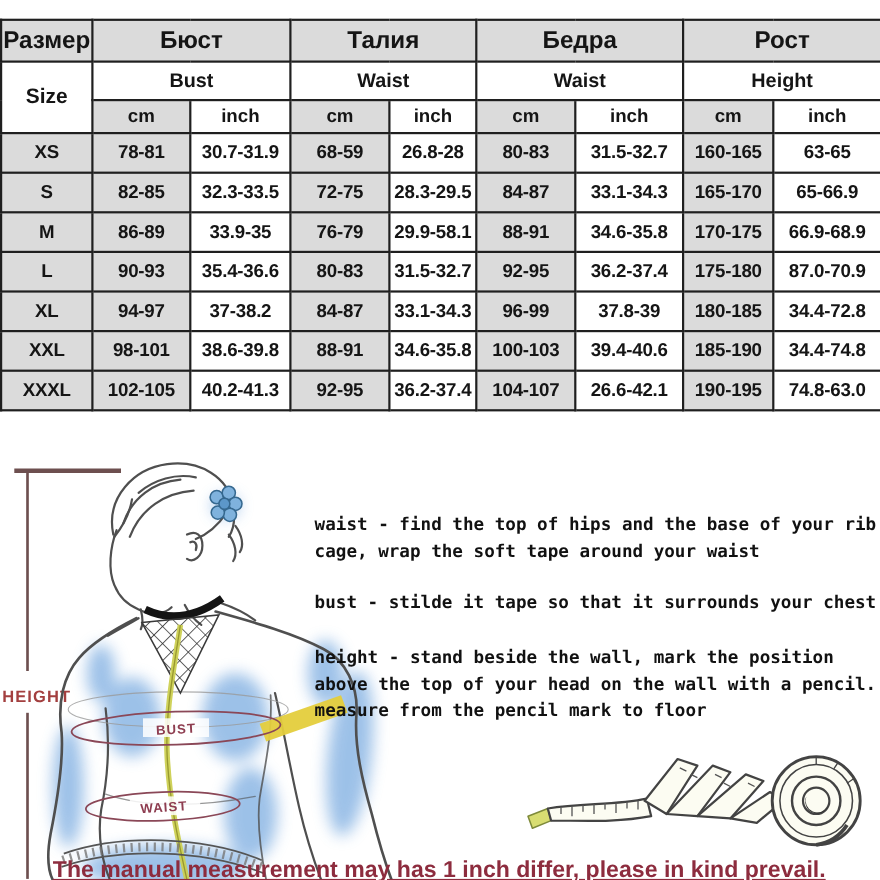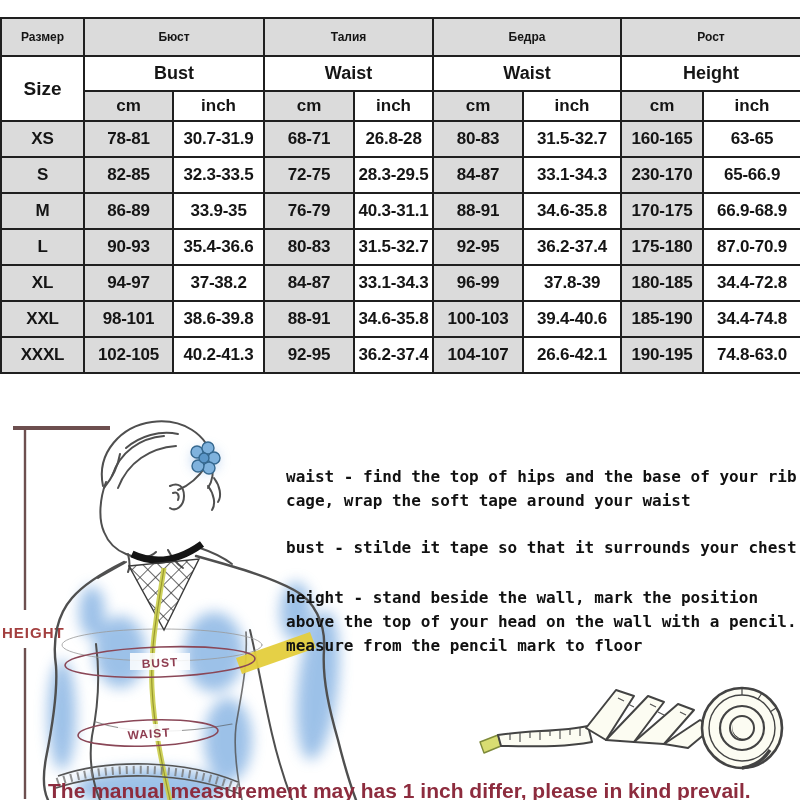--- a/index.html
+++ b/index.html
@@ -10,21 +10,21 @@
   
   table.size-chart{
     position:absolute;top:17px;left:0;width:800px;
     border-collapse:collapse;table-layout:fixed;
   }
   table.size-chart th, table.size-chart td{
     border:2px solid #1f1f1f;text-align:center;vertical-align:middle;
     font-weight:bold;padding:0;background:#ffffff;
   }
   table.size-chart .shade{background:#dbdbdb;}
-  tr.r1 th{height:36px;font-size:12px;}
+  tr.r1 th{height:36px;font-size:22px;}
   tr.r2 th{height:33px;font-size:18px;}
   tr.r3 th{height:28px;font-size:17px;}
   table.size-chart tbody td{height:34px;font-size:17px;letter-spacing:-0.2px;}
   
   .figure-area{position:absolute;top:390px;left:0;width:800px;height:410px;}
   .figure-area svg{position:absolute;top:0;left:0;}
   
   .guide-text{
     position:absolute;left:286px;top:465px;width:516px;
     font-family:"DejaVu Sans Mono",monospace;font-weight:bold;
@@ -78,44 +78,44 @@
       <th>inch</th>
       <th class="shade">cm</th>
       <th>inch</th>
     </tr>
   </thead>
   <tbody>
       <tr>
         <td class="shade">XS</td>
         <td class="shade">78-81</td>
         <td>30.7-31.9</td>
-        <td class="shade">68-71</td>
+        <td class="shade">68-59</td>
         <td>26.8-28</td>
         <td class="shade">80-83</td>
         <td>31.5-32.7</td>
         <td class="shade">160-165</td>
         <td>63-65</td>
       </tr>
       <tr>
         <td class="shade">S</td>
         <td class="shade">82-85</td>
         <td>32.3-33.5</td>
         <td class="shade">72-75</td>
         <td>28.3-29.5</td>
         <td class="shade">84-87</td>
         <td>33.1-34.3</td>
-        <td class="shade">230-170</td>
+        <td class="shade">165-170</td>
         <td>65-66.9</td>
       </tr>
       <tr>
         <td class="shade">M</td>
         <td class="shade">86-89</td>
         <td>33.9-35</td>
         <td class="shade">76-79</td>
-        <td>40.3-31.1</td>
+        <td>29.9-58.1</td>
         <td class="shade">88-91</td>
         <td>34.6-35.8</td>
         <td class="shade">170-175</td>
         <td>66.9-68.9</td>
       </tr>
       <tr>
         <td class="shade">L</td>
         <td class="shade">90-93</td>
         <td>35.4-36.6</td>
         <td class="shade">80-83</td>

